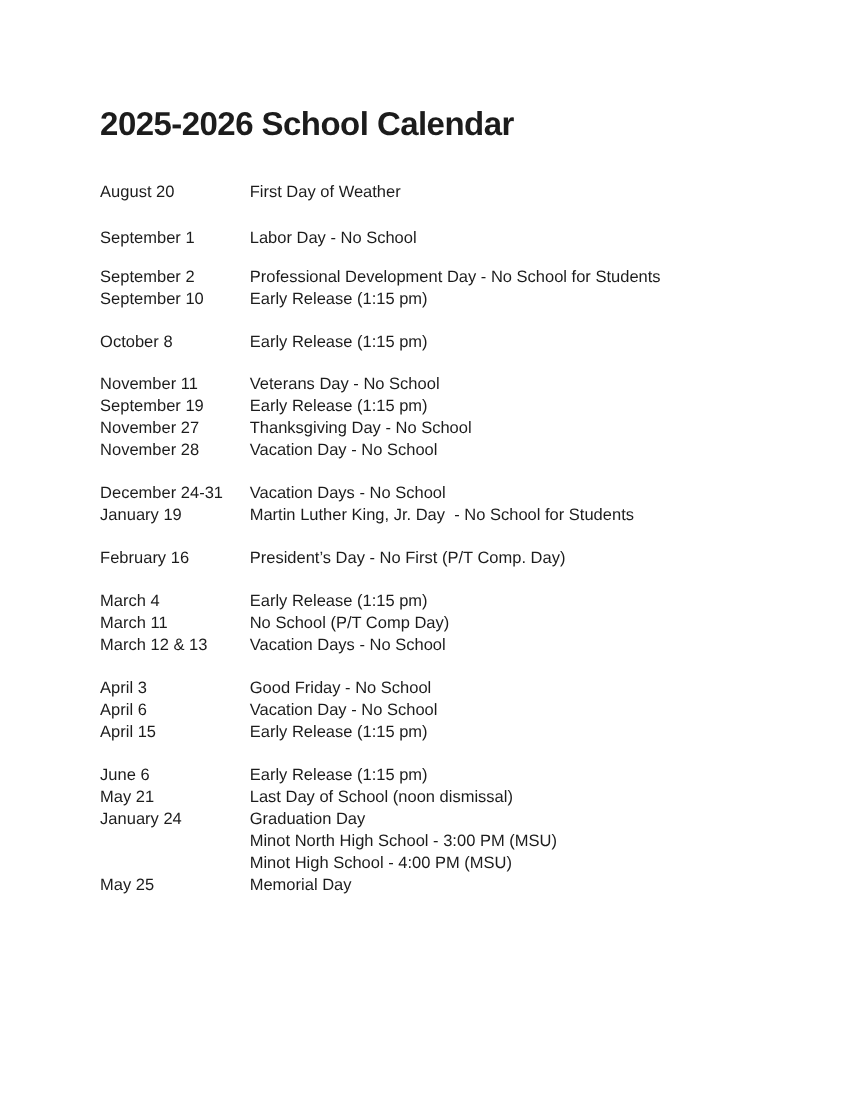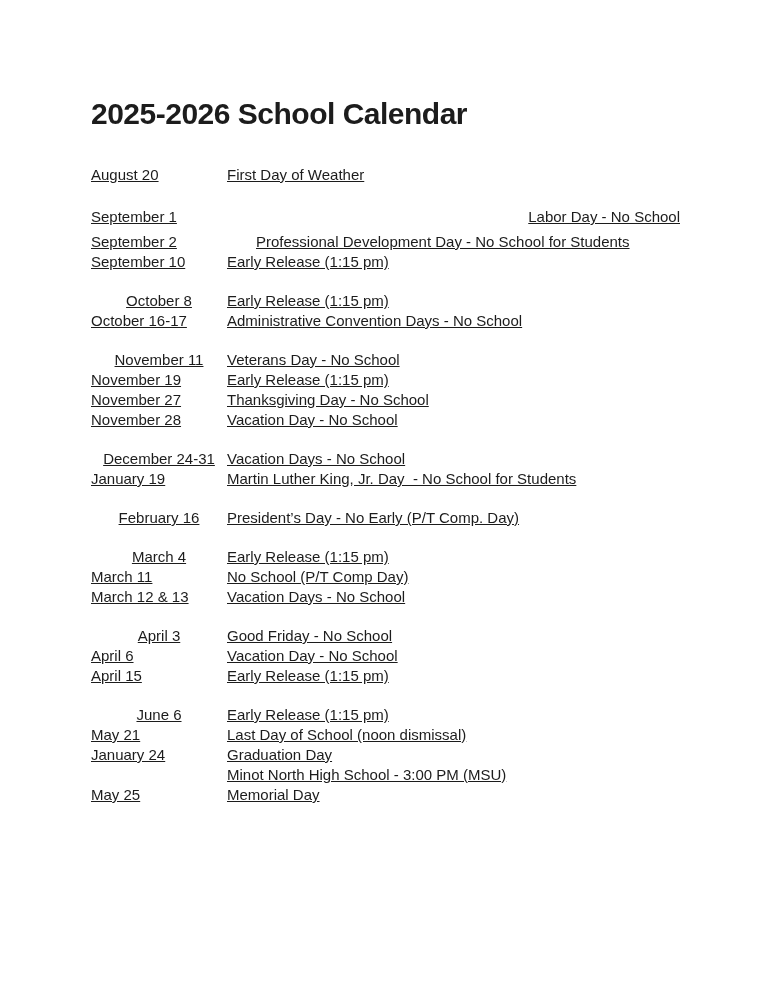--- a/index.html
+++ b/index.html
@@ -17,26 +17,26 @@
     font-size: 30px;
     line-height: 36px;
     font-weight: 700;
     letter-spacing: -0.5px;
   }
   .rows {
     margin: 33px 0 0 91px;
     font-size: 15px;
     line-height: 20px;
   }
-  .row { display: flex; text-decoration: underline; }
+  .row { display: flex; }
   .row .date { flex: 0 0 136px; width: 136px; white-space: pre; }
   .row .event { white-space: pre-wrap; }
-  .gap    { margin-top: 19px; text-align: center; }
-  .gap-lg { margin-top: 22px; justify-content: space-between; }
-  .gap-sm { margin-top: 5px; gap: 29px; }
+  .gap    { margin-top: 19px; }
+  .gap-lg { margin-top: 22px; }
+  .gap-sm { margin-top: 15px; }
 </style>
 </head>
 <body>
 
 <div class="page">
 
   <h1 class="title">2025-2026 School Calendar</h1>
 
   <div class="rows">
 
@@ -55,31 +55,27 @@
     </div>
     <div class="row">
       <span class="date">September 10</span>
       <span class="event">Early Release (1:15 pm)</span>
     </div>
 
     <div class="row gap">
       <span class="date">October 8</span>
       <span class="event">Early Release (1:15 pm)</span>
     </div>
-    <div class="row">
-      <span class="date">October 16-17</span>
-      <span class="event">Administrative Convention Days - No School</span>
-    </div>
 
     <div class="row gap">
       <span class="date">November 11</span>
       <span class="event">Veterans Day - No School</span>
     </div>
     <div class="row">
-      <span class="date">November 19</span>
+      <span class="date">September 19</span>
       <span class="event">Early Release (1:15 pm)</span>
     </div>
     <div class="row">
       <span class="date">November 27</span>
       <span class="event">Thanksgiving Day - No School</span>
     </div>
     <div class="row">
       <span class="date">November 28</span>
       <span class="event">Vacation Day - No School</span>
     </div>
@@ -89,21 +85,21 @@
       <span class="event">Vacation Days - No School</span>
     </div>
 
     <div class="row">
       <span class="date">January 19</span>
       <span class="event">Martin Luther King, Jr. Day  - No School for Students</span>
     </div>
 
     <div class="row gap">
       <span class="date">February 16</span>
-      <span class="event">President’s Day - No Early (P/T Comp. Day)</span>
+      <span class="event">President’s Day - No First (P/T Comp. Day)</span>
     </div>
 
     <div class="row gap">
       <span class="date">March 4</span>
       <span class="event">Early Release (1:15 pm)</span>
     </div>
     <div class="row">
       <span class="date">March 11</span>
       <span class="event">No School (P/T Comp Day)</span>
     </div>
@@ -135,18 +131,22 @@
     </div>
     <div class="row">
       <span class="date">January 24</span>
       <span class="event">Graduation Day</span>
     </div>
     <div class="row">
       <span class="date"></span>
       <span class="event">Minot North High School - 3:00 PM (MSU)</span>
     </div>
     <div class="row">
+      <span class="date"></span>
+      <span class="event">Minot High School - 4:00 PM (MSU)</span>
+    </div>
+    <div class="row">
       <span class="date">May 25</span>
       <span class="event">Memorial Day</span>
     </div>
 
   </div>
 </div>
 
 </body></html>

